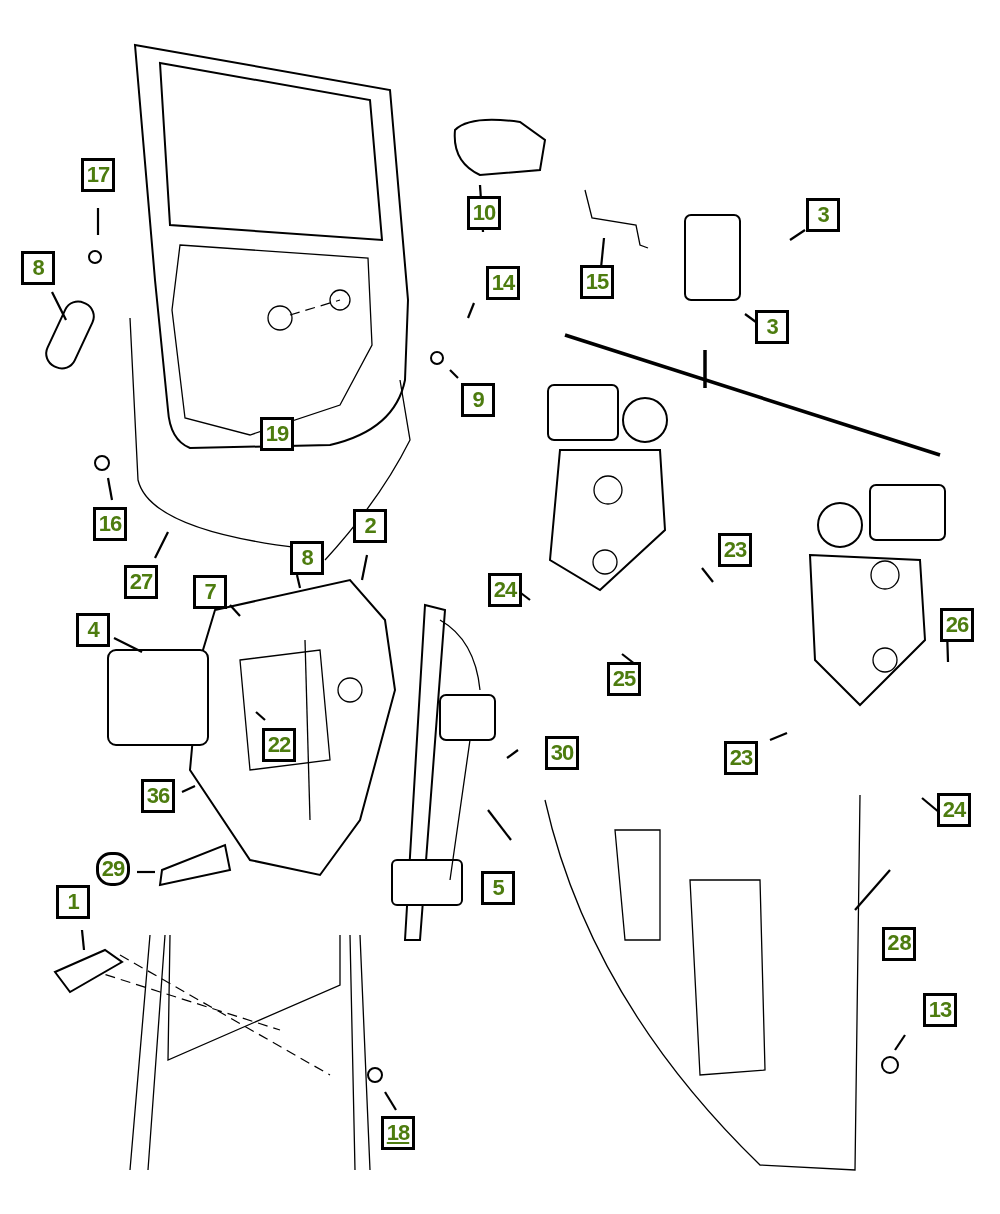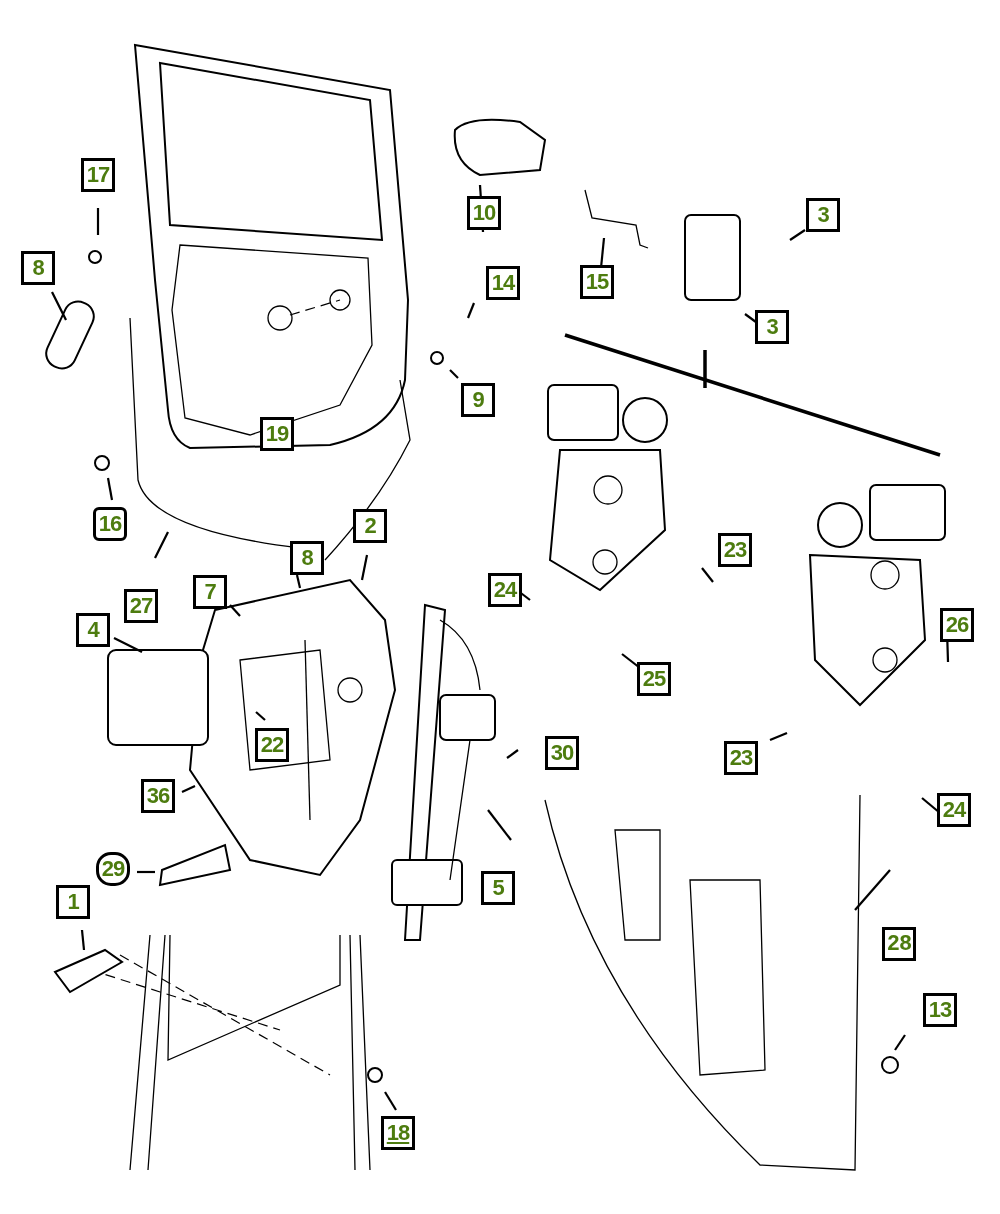--- a/index.html
+++ b/index.html
@@ -118,40 +118,40 @@
     <path class="leader" d="M948,662 L947,630"></path>
     <path class="leader" d="M940,813 L922,798"></path>
     <path class="leader" d="M511,840 L488,810"></path>
     <path class="leader" d="M855,910 L890,870"></path>
     <path class="leader" d="M905,1035 L895,1050"></path>
   </g>
 </svg>
 
 <div class="callout" style="left:81px;top:158px;">17</div>
 <div class="callout" style="left:21px;top:251px;">8</div>
-<div class="callout" style="left:93px;top:507px;border-radius:6px;">16</div>
-<div class="callout" style="left:124px;top:565px;margin-top:24px;">27</div>
+<div class="callout" style="left:93px;top:507px;">16</div>
+<div class="callout" style="left:124px;top:565px;">27</div>
 <div class="callout" style="left:76px;top:613px;">4</div>
 <div class="callout" style="left:193px;top:575px;">7</div>
 <div class="callout" style="left:290px;top:541px;">8</div>
 <div class="callout" style="left:353px;top:509px;">2</div>
-<div class="callout" style="left:255px;top:728px;">22</div>
+<div class="callout" style="left:262px;top:728px;">22</div>
 <div class="callout" style="left:141px;top:779px;">36</div>
 <div class="callout" style="left:96px;top:852px;border-radius:15px;">29</div>
 <div class="callout" style="left:56px;top:885px;">1</div>
 <div class="callout" style="left:381px;top:1116px;text-decoration:underline;">18</div>
 <div class="callout" style="left:260px;top:407px;margin-top:10px;">19</div>
 <div class="callout" style="left:467px;top:196px;">10</div>
 <div class="callout" style="left:486px;top:266px;">14</div>
 <div class="callout" style="left:461px;top:383px;">9</div>
 <div class="callout" style="left:580px;top:265px;">15</div>
 <div class="callout" style="left:806px;top:198px;">3</div>
 <div class="callout" style="left:755px;top:310px;">3</div>
 <div class="callout" style="left:488px;top:573px;">24</div>
 <div class="callout" style="left:718px;top:533px;">23</div>
-<div class="callout" style="left:637px;top:662px;">25</div>
+<div class="callout" style="left:607px;top:662px;">25</div>
 <div class="callout" style="left:940px;top:608px;">26</div>
 <div class="callout" style="left:545px;top:736px;">30</div>
 <div class="callout" style="left:724px;top:741px;">23</div>
 <div class="callout" style="left:937px;top:793px;">24</div>
 <div class="callout" style="left:481px;top:871px;">5</div>
 <div class="callout" style="left:882px;top:927px;font-family:Liberation Mono, monospace;">28</div>
 <div class="callout" style="left:923px;top:993px;">13</div>
 
 </body></html>

